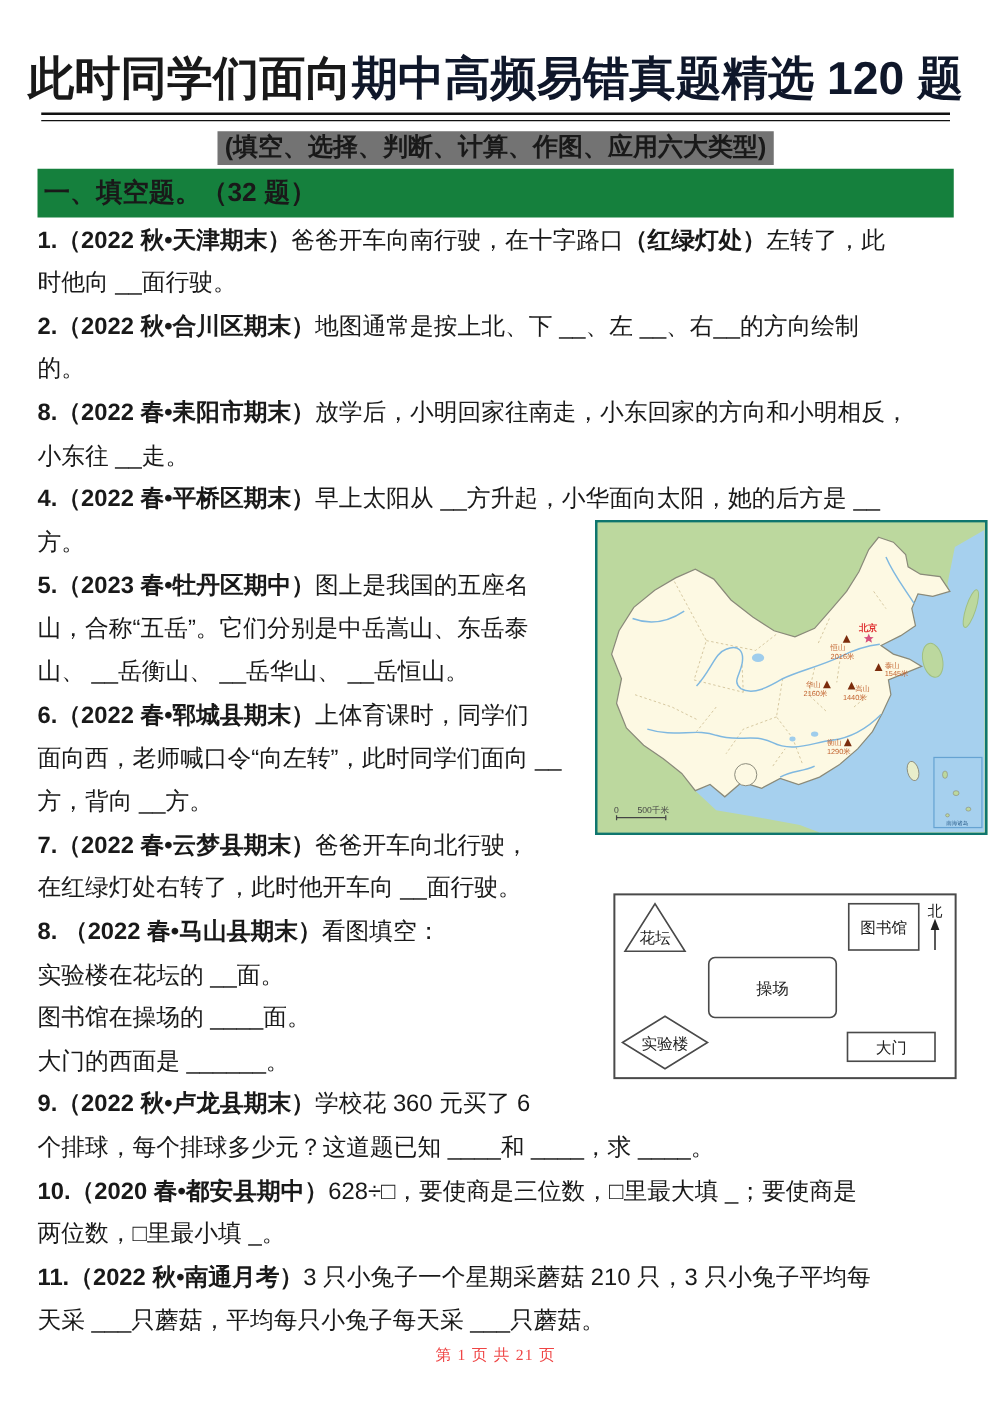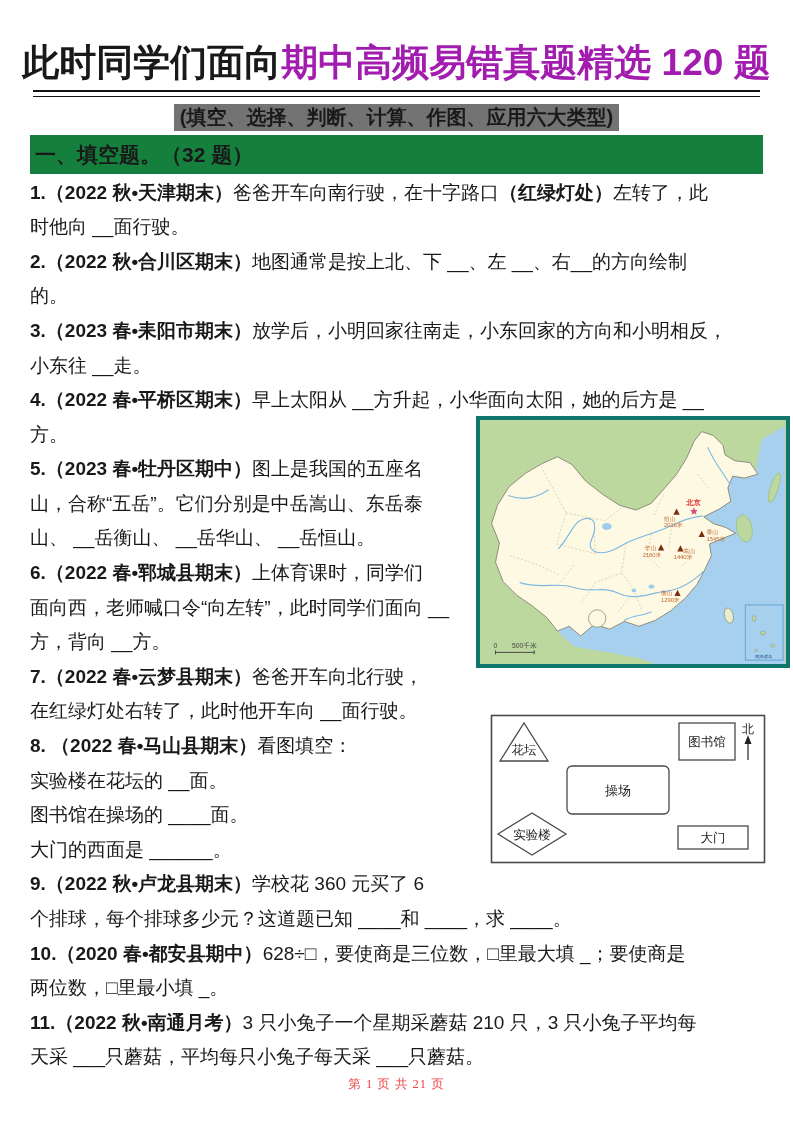--- a/index.html
+++ b/index.html
@@ -1,49 +1,49 @@
 <!DOCTYPE html>
 <html><head>
 <meta charset="utf-8">
 <style>
   html,body{margin:0;padding:0;}
   body{
     position:relative;width:793px;height:1122px;background:#ffffff;
     font-family:"Liberation Sans",sans-serif;color:#191919;overflow:hidden;
   }
   .title{ text-align:center;padding-top:42px;font-size:37px;font-weight:700;line-height:1.15;white-space:nowrap;}
-  .title .red{color:#a21caf;margin-top:48px;}
+  .title .red{color:#0f172a;margin-top:48px;}
   .rule{margin:5px 33px 0;height:4px;border-top:2.5px solid #111;border-bottom:1.5px solid #111;}
   .subtitle{text-align:center;margin-top:7px;font-size:20px;font-weight:700;}
   .subtitle .hl{background:#737373;padding:2px 6px 3px;}
   .section{margin:4px 30px 0;background:#15803d;font-size:21px;font-weight:700;height:39px;line-height:39px;padding-left:5px;}
   .questions{padding:2px 30px 0;}
   .q{margin:0;font-size:19px;line-height:34.6px;white-space:pre;}
   .q .b{font-weight:700;}
   .figure{position:absolute;}
-  #map{left:476px;top:416px;width:314px;height:252px;border:4px solid #0f766e;box-sizing:border-box;background:#bcd89e;}
+  #map{left:476px;top:416px;width:314px;height:252px;border:2px solid #0f766e;box-sizing:border-box;background:#bcd89e;}
   #diagram{left:490px;top:714px;width:276px;height:150px;background:#fff;}
   svg{display:block;width:100%;height:100%;}
   .map-label{font-family:"Liberation Sans",sans-serif;}
   .footer{position:absolute;top:1076px;left:0;width:100%;text-align:center;font-size:12.5px;color:#ef4444;font-family:Liberation Serif, serif;letter-spacing:1px;}
 </style>
 </head>
 <body>
 
 <div class="title"><span>此时同学们面向</span><span class="red">期中高频易错真题精选 120 题</span></div>
 <div class="rule"></div>
 <div class="subtitle"><span class="hl">(填空、选择、判断、计算、作图、应用六大类型)</span></div>
 <div class="section"><span>一、填空题。（32 题）</span></div>
 
 <div class="questions">
     <p class="q"><span class="b">1.（2022 秋•天津期末）</span><span>爸爸开车向南行驶，在十字路口</span><span class="b">（红绿灯处）</span><span>左转了，此
 时他向 __面行驶。</span></p>
     <p class="q"><span class="b">2.（2022 秋•合川区期末）</span><span>地图通常是按上北、下 __、左 __、右__的方向绘制
 的。</span></p>
-    <p class="q"><span class="b">3.（2023 春•耒阳市期末）</span><span>放学后，小明回家往南走，小东回家的方向和小明相反，
+    <p class="q"><span class="b">8.（2022 春•耒阳市期末）</span><span>放学后，小明回家往南走，小东回家的方向和小明相反，
 小东往 __走。</span></p>
     <p class="q"><span class="b">4.（2022 春•平桥区期末）</span><span>早上太阳从 __方升起，小华面向太阳，她的后方是 __
 方。</span></p>
     <p class="q"><span class="b">5.（2023 春•牡丹区期中）</span><span>图上是我国的五座名
 山，合称“五岳”。它们分别是中岳嵩山、东岳泰
 山、 __岳衡山、 __岳华山、 __岳恒山。</span></p>
     <p class="q"><span class="b">6.（2022 春•郓城县期末）</span><span>上体育课时，同学们
 面向西，老师喊口令“向左转”，此时同学们面向 __
 方，背向 __方。</span></p>
     <p class="q"><span class="b">7.（2022 春•云梦县期末）</span><span>爸爸开车向北行驶，

